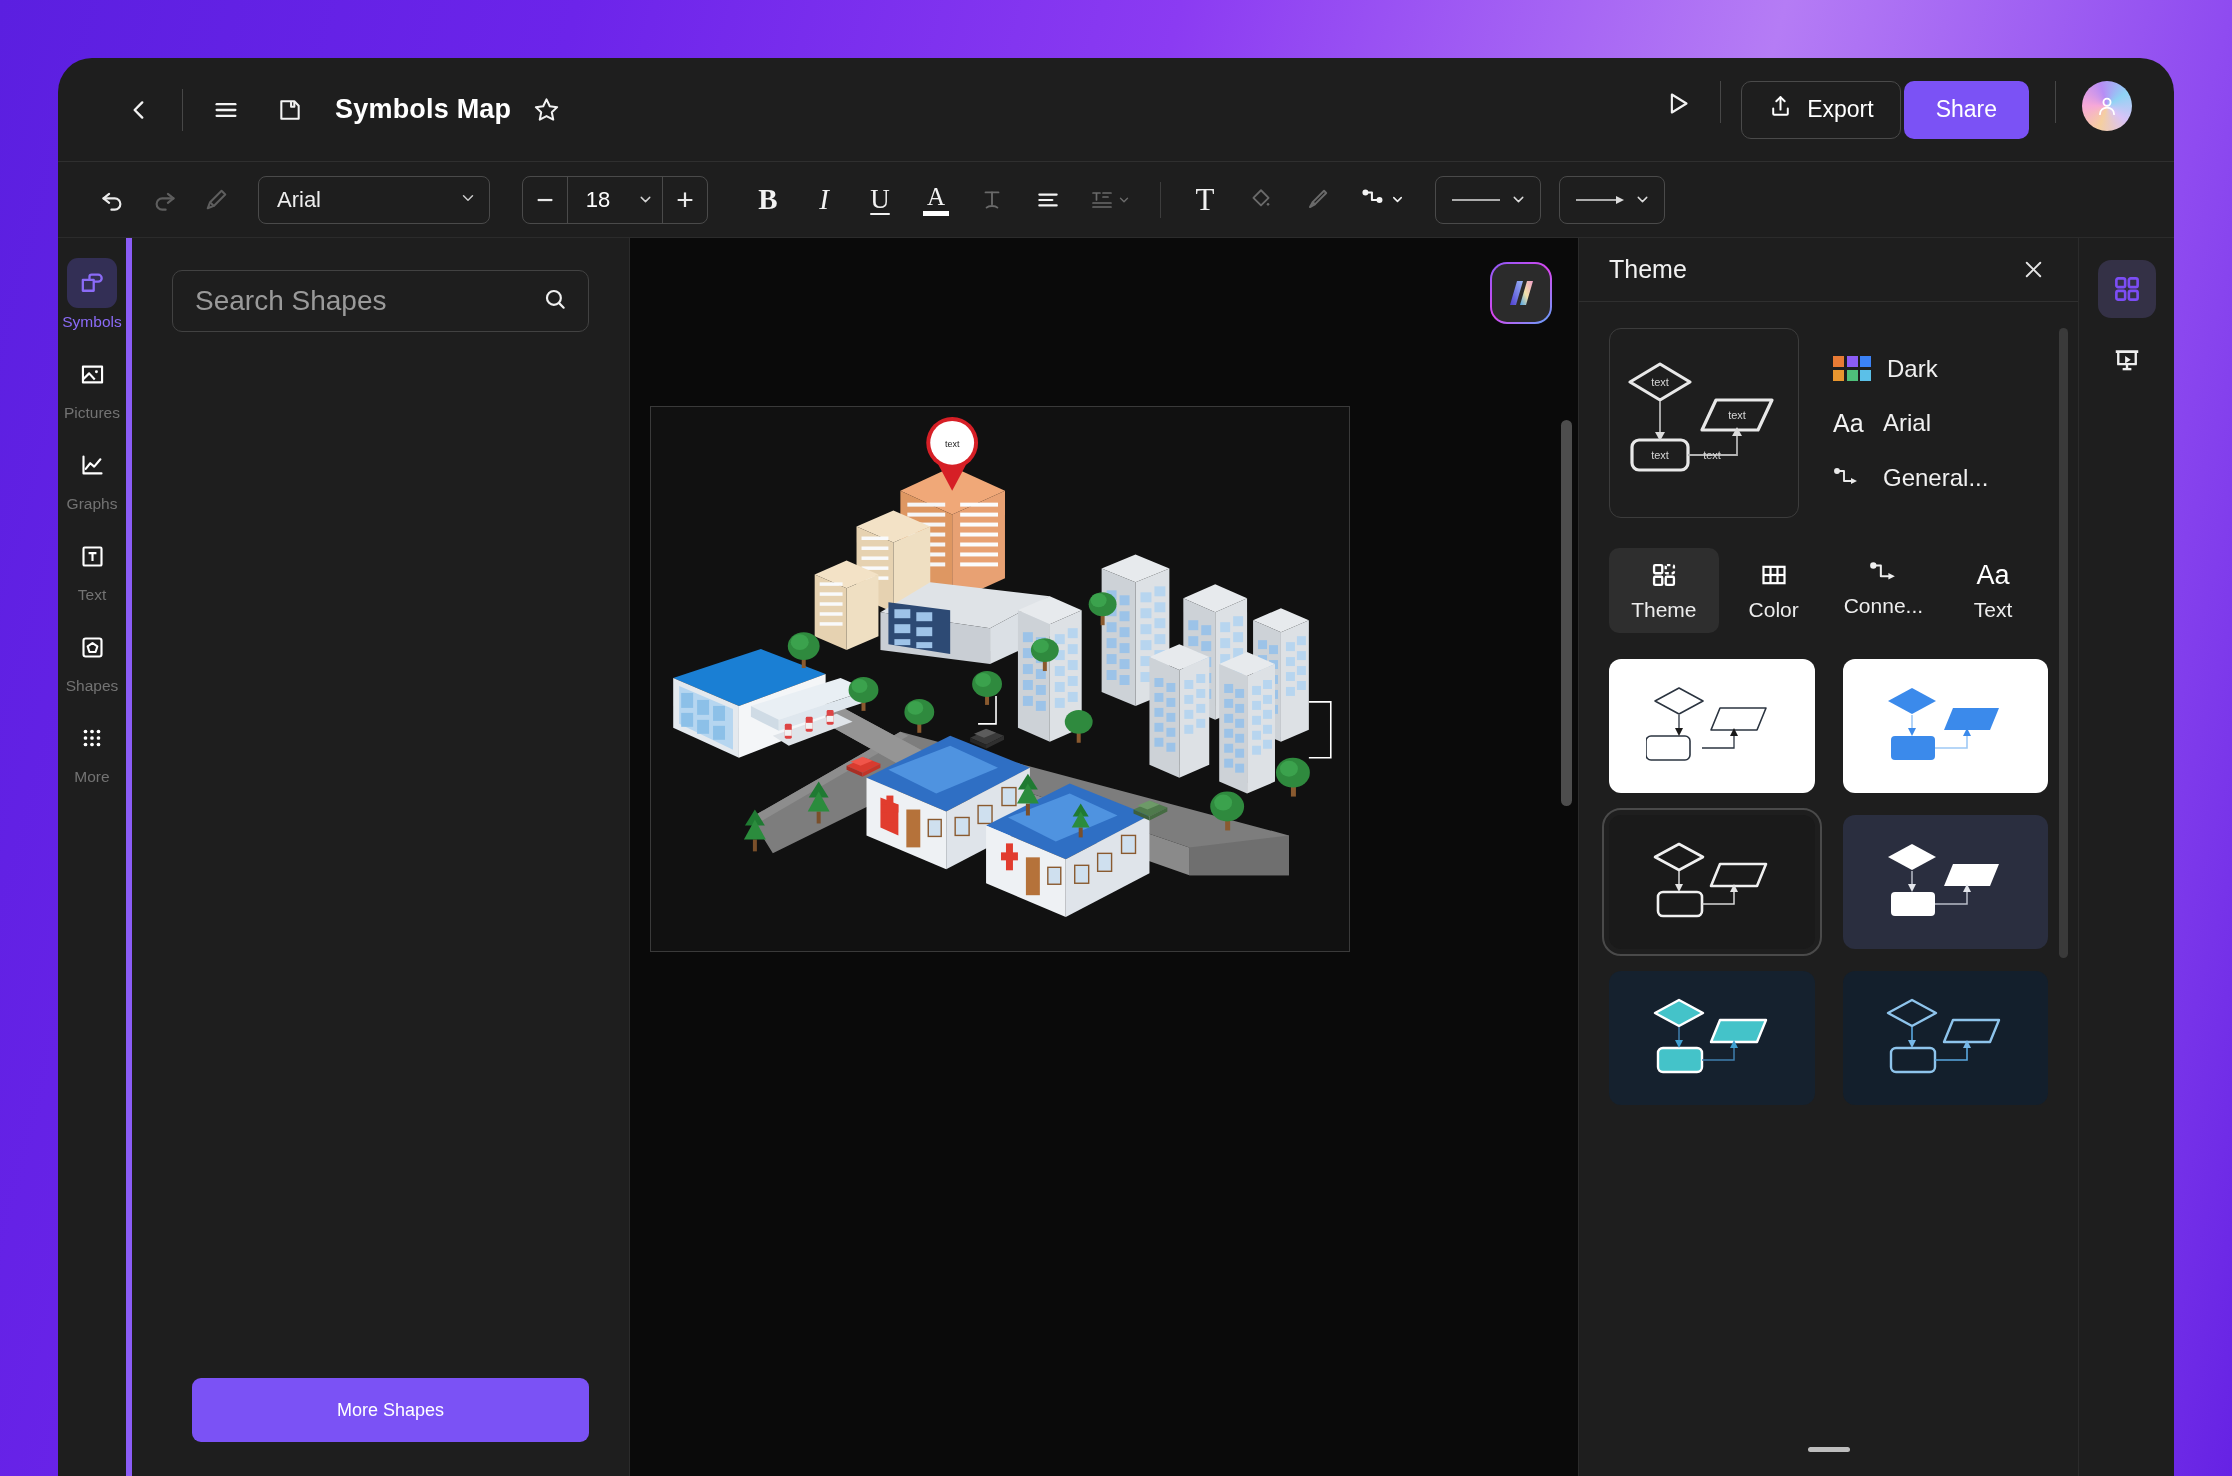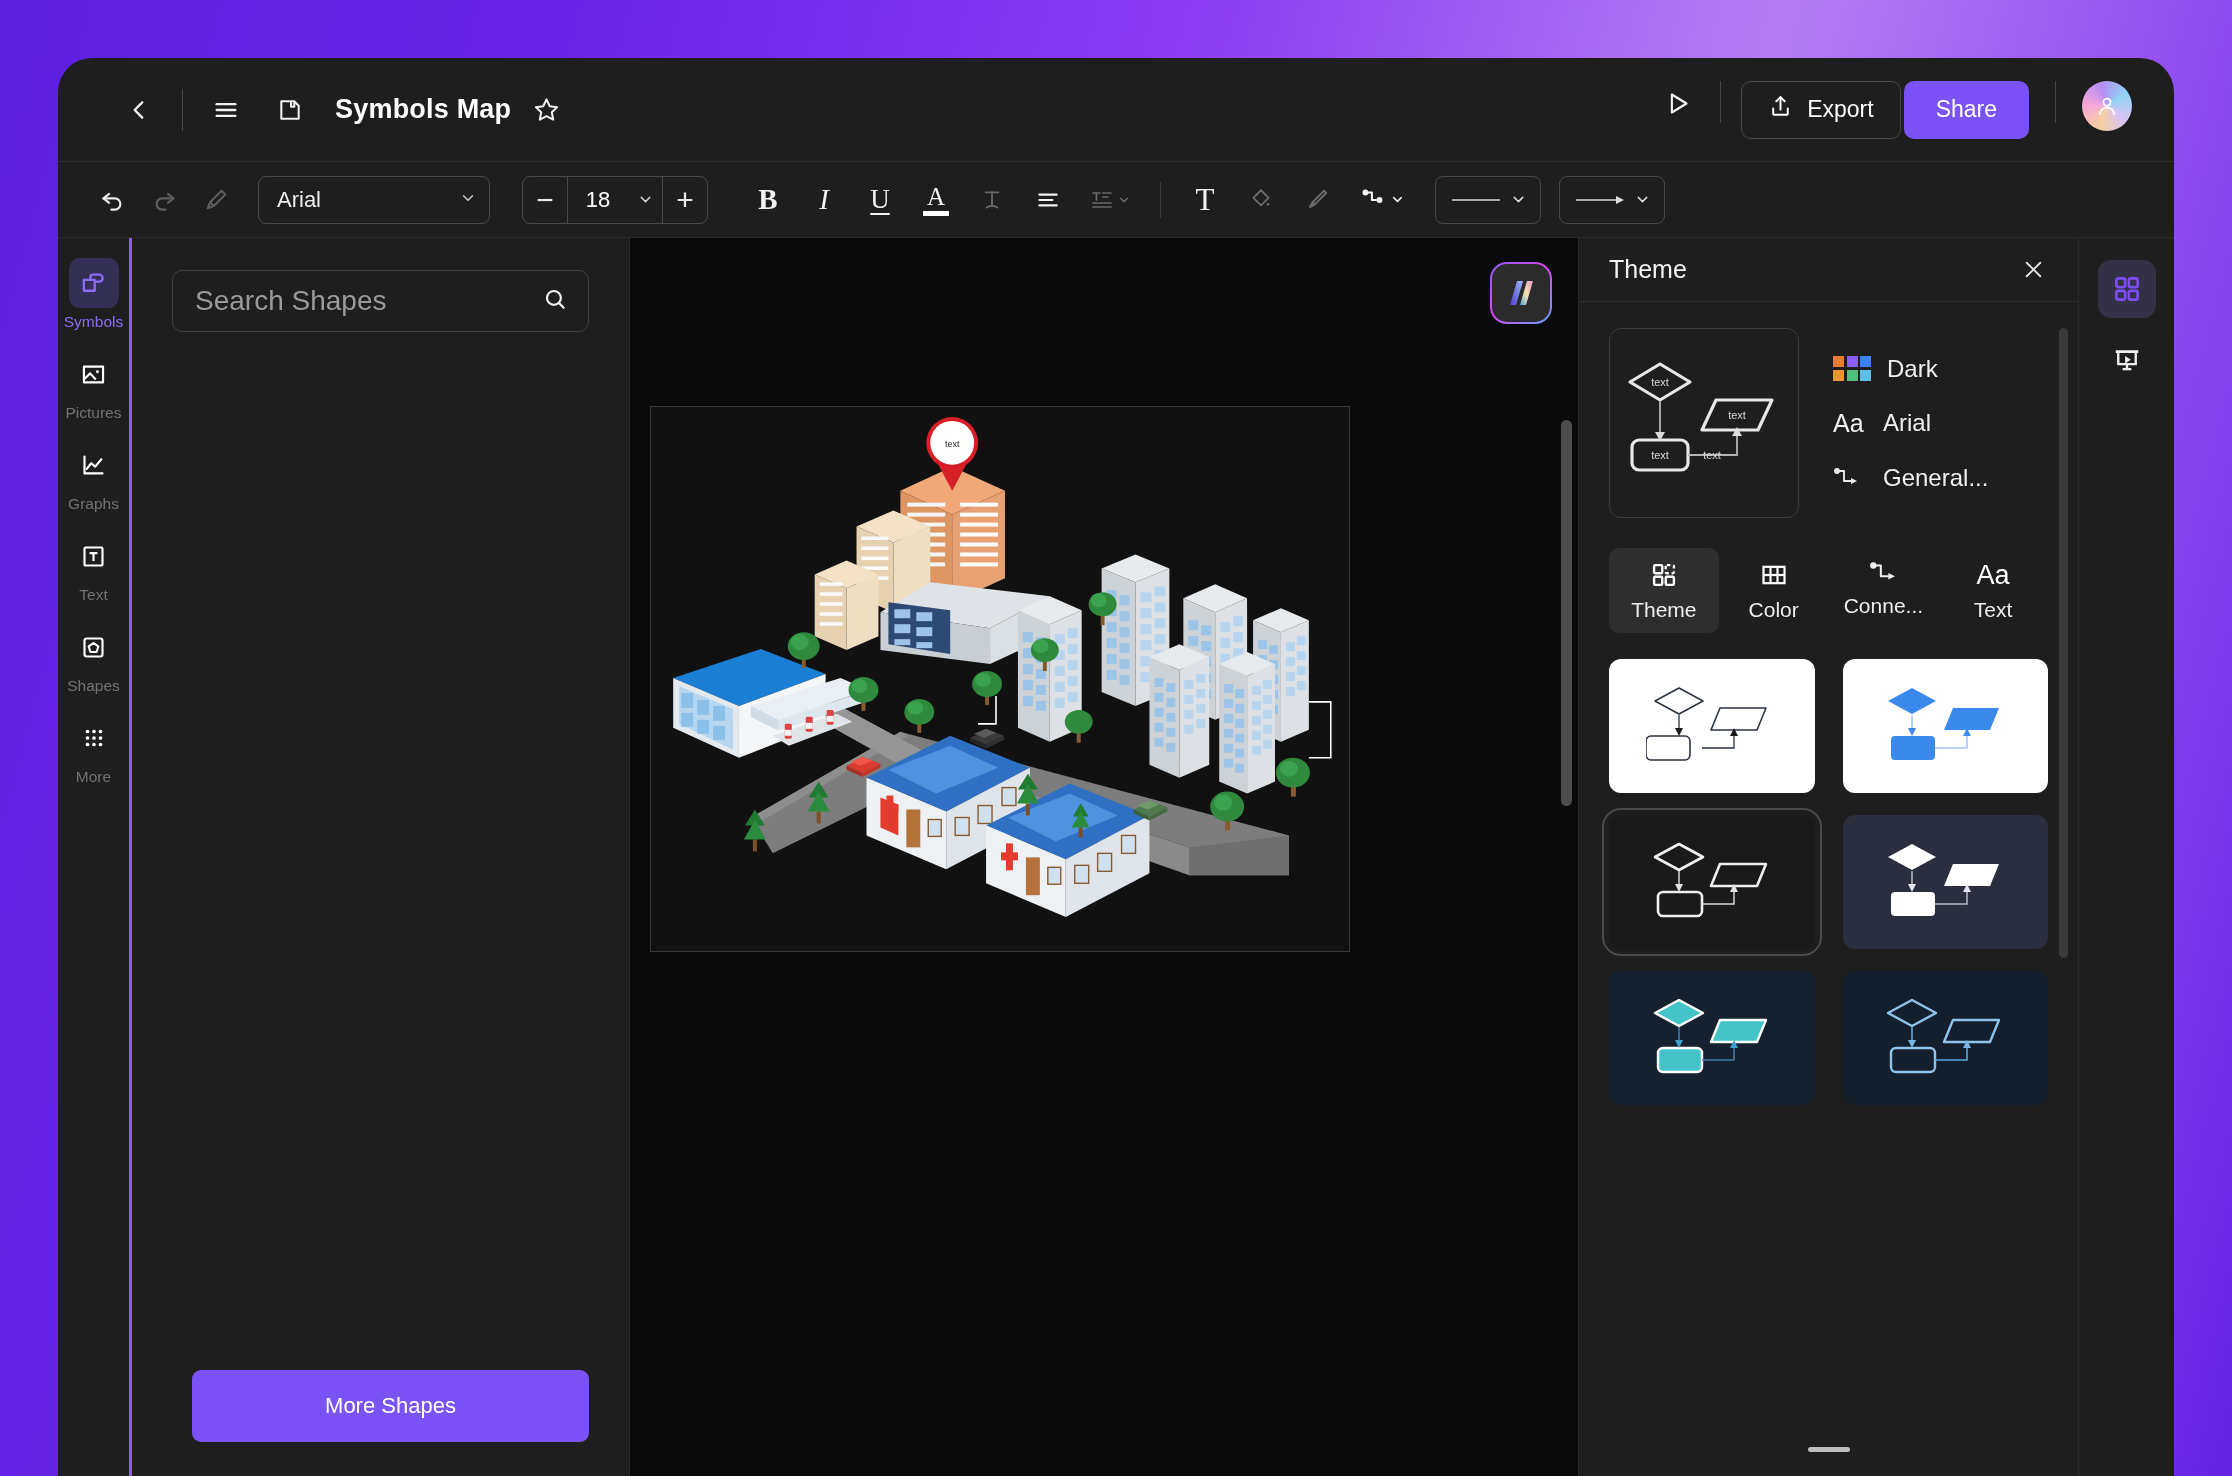--- a/index.html
+++ b/index.html
@@ -125,21 +125,21 @@
     width: 96px; height: 48px;
     border: 1px solid #4a4a4a; border-radius: 8px;
     display: flex; align-items: center; justify-content: center; gap: 8px;
     cursor: pointer; margin-left: 14px;
   }
   
   #body-area { flex: 1; display: flex; min-height: 0; }
   
   #left-rail {
     width: 74px; flex: 0 0 74px;
-    border-right: 3px solid #8b5cf6;
+    border-right: 6px solid #8b5cf6;
     padding-top: 14px;
     display: flex; flex-direction: column; align-items: center;
     gap: 10px;
   }
   .rail-item {
     width: 66px;
     display: flex; flex-direction: column; align-items: center;
     gap: 5px; padding: 6px 0 2px; cursor: pointer;
   }
   .rail-box {
@@ -162,22 +162,22 @@
     height: 62px;
     border: 1px solid #424242; border-radius: 10px;
     display: flex; align-items: center;
     padding: 0 20px 0 22px;
     cursor: text;
   }
   #search-shapes .ph { flex: 1; color: #9a9a9a; font-size: 28px; }
   #more-shapes-btn {
     position: absolute;
     left: 40px; right: 40px; bottom: 34px;
-    height: 72px; border: none; border-radius: 9px;
-    background: #7b52f5; color: #fff; font-size: 22px;
+    height: 64px; border: none; border-radius: 9px;
+    background: #7b52f5; color: #fff; font-size: 18px;
     cursor: pointer; font-family: inherit; margin-left: 20px;
   }
   
   #canvas-area {
     flex: 1; min-width: 0;
     background: #0a0a0a;
     position: relative; overflow: hidden;
   }
   #canvas-page {
     position: absolute;

